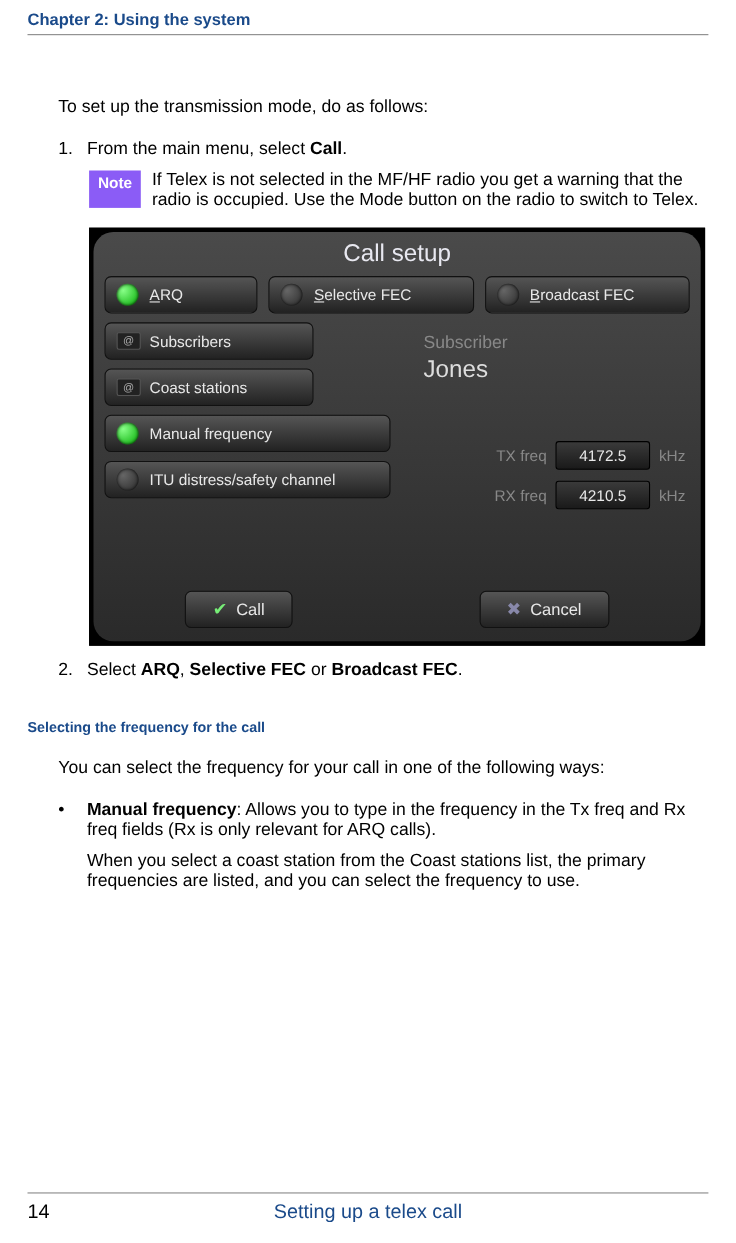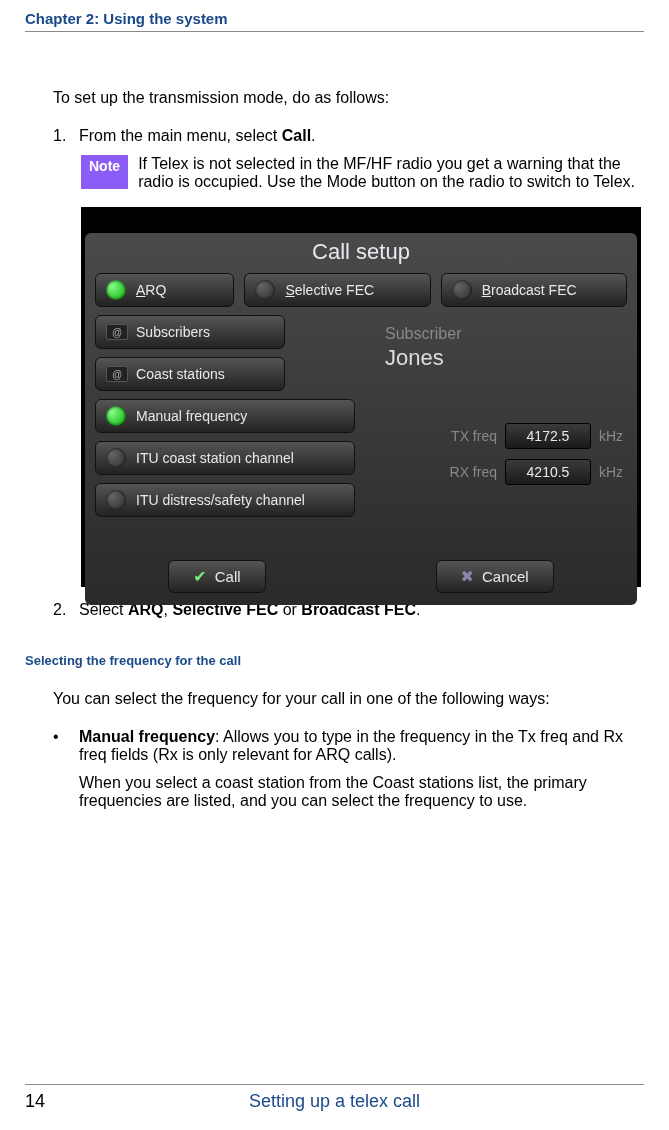--- a/index.html
+++ b/index.html
@@ -31,22 +31,22 @@
   }
   .note-text { font-size: 16px; }
   .screenshot-wrap { margin-left: 56px; margin-bottom: 14px; }
   .screenshot {
     width: 560px; height: 380px; border: 2px solid #000;
     background: #000; padding: 2px;
   }
   .scr-inner {
     width: 100%; height: 100%;
     background: linear-gradient(#4a4a4a,#2a2a2a);
-    border-radius: 6px;
-    padding: 0; position: relative; overflow:hidden;margin-top:22px;
+    border-radius: 18px;
+    padding: 0; position: relative; overflow:hidden;
   }
   .scr-title {
     text-align: center; color: #e8e8f0; font-size: 22px;
     padding: 6px 0 8px 0;
     font-family: "Segoe UI", Arial, sans-serif;
   }
   .scr-body { padding: 0 10px; }
   .btn-row { display: flex; gap: 10px; margin-bottom: 8px; }
   .scr-btn {
     background: linear-gradient(#555,#222);
@@ -179,24 +179,20 @@
           <div class="subscriber-name">Jones</div>
         </div>
 
         <div class="left-column" style="margin-top:6px">
           <div class="scr-btn">
             <div class="indicator ind-on"></div>
             <span><span class="ul">M</span><span>anual frequency</span></span>
           </div>
           <div class="scr-btn">
             <div class="indicator"></div>
-            <span><span>I</span><span class="ul">T</span><span>U coast station channel</span></span>
-          </div>
-          <div class="scr-btn">
-            <div class="indicator"></div>
             <span><span>ITU </span><span class="ul">d</span><span>istress/safety channel</span></span>
           </div>
         </div>
 
         <div class="right-fields">
           <div class="field-row">
             <span class="field-label">TX freq</span>
             <span class="field-box">4172.5</span>
             <span class="field-unit">kHz</span>
           </div>

